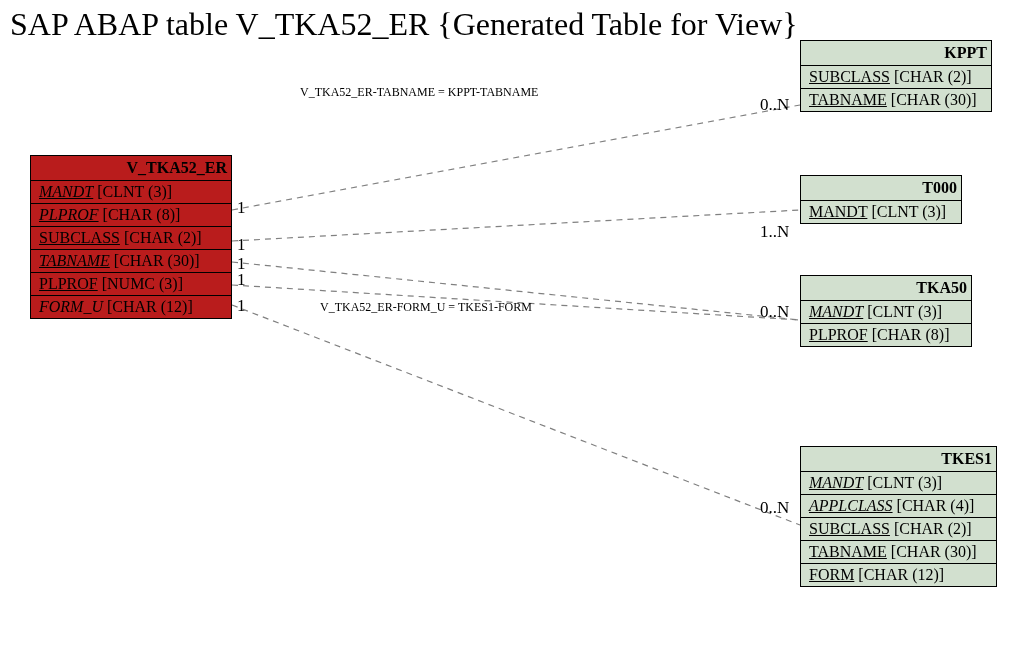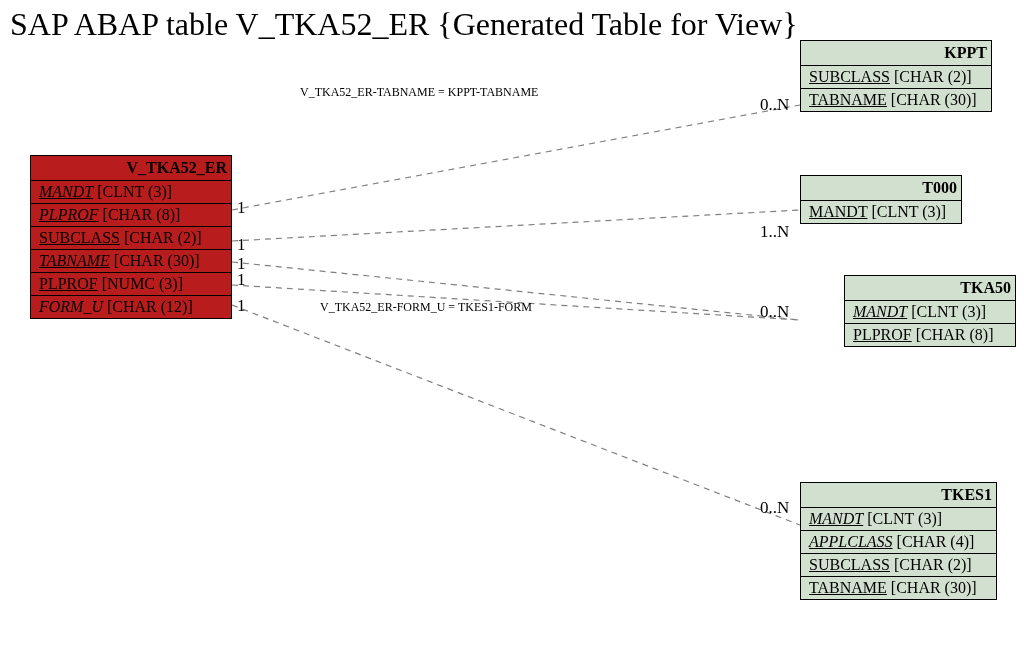--- a/index.html
+++ b/index.html
@@ -97,32 +97,33 @@
   <div class="hdr">KPPT</div>
 <div class="row"><span class="u">SUBCLASS</span> [CHAR (2)]</div>
       <div class="row"><span class="u">TABNAME</span> [CHAR (30)]</div>
     </div>
 
 <div class="entity" id="ent-t000" style="left:800px; top:175px; width:160px;">
   <div class="hdr">T000</div>
 <div class="row"><span class="u">MANDT</span> [CLNT (3)]</div>
     </div>
 
-<div class="entity" id="ent-tka50" style="left:800px; top:275px; width:170px;margin-left:44px;">
+<div class="entity" id="ent-tka50" style="left:800px; top:275px; width:170px;">
   <div class="hdr">TKA50</div>
 <div class="row"><span class="u i">MANDT</span> [CLNT (3)]</div>
       <div class="row"><span class="u">PLPROF</span> [CHAR (8)]</div>
     </div>
 
-<div class="entity" id="ent-tkes1" style="left:800px; top:482px; width:195px;">
+<div class="entity" id="ent-tkes1" style="left:800px; top:446px; width:195px;">
   <div class="hdr">TKES1</div>
 <div class="row"><span class="u i">MANDT</span> [CLNT (3)]</div>
       <div class="row"><span class="u i">APPLCLASS</span> [CHAR (4)]</div>
       <div class="row"><span class="u">SUBCLASS</span> [CHAR (2)]</div>
       <div class="row"><span class="u">TABNAME</span> [CHAR (30)]</div>
+      <div class="row"><span class="u">FORM</span> [CHAR (12)]</div>
     </div>
 
 <div class="rel-label" style="left:300px; top:85px;">V_TKA52_ER-TABNAME = KPPT-TABNAME</div>
 <div class="rel-label" style="left:320px; top:300px;">V_TKA52_ER-FORM_U = TKES1-FORM</div>
 
 <div class="card" style="left:237px; top:198px;">1</div>
 <div class="card" style="left:237px; top:235px;">1</div>
 <div class="card" style="left:237px; top:254px;">1</div>
 <div class="card" style="left:237px; top:270px;">1</div>
 <div class="card" style="left:237px; top:296px;">1</div>

